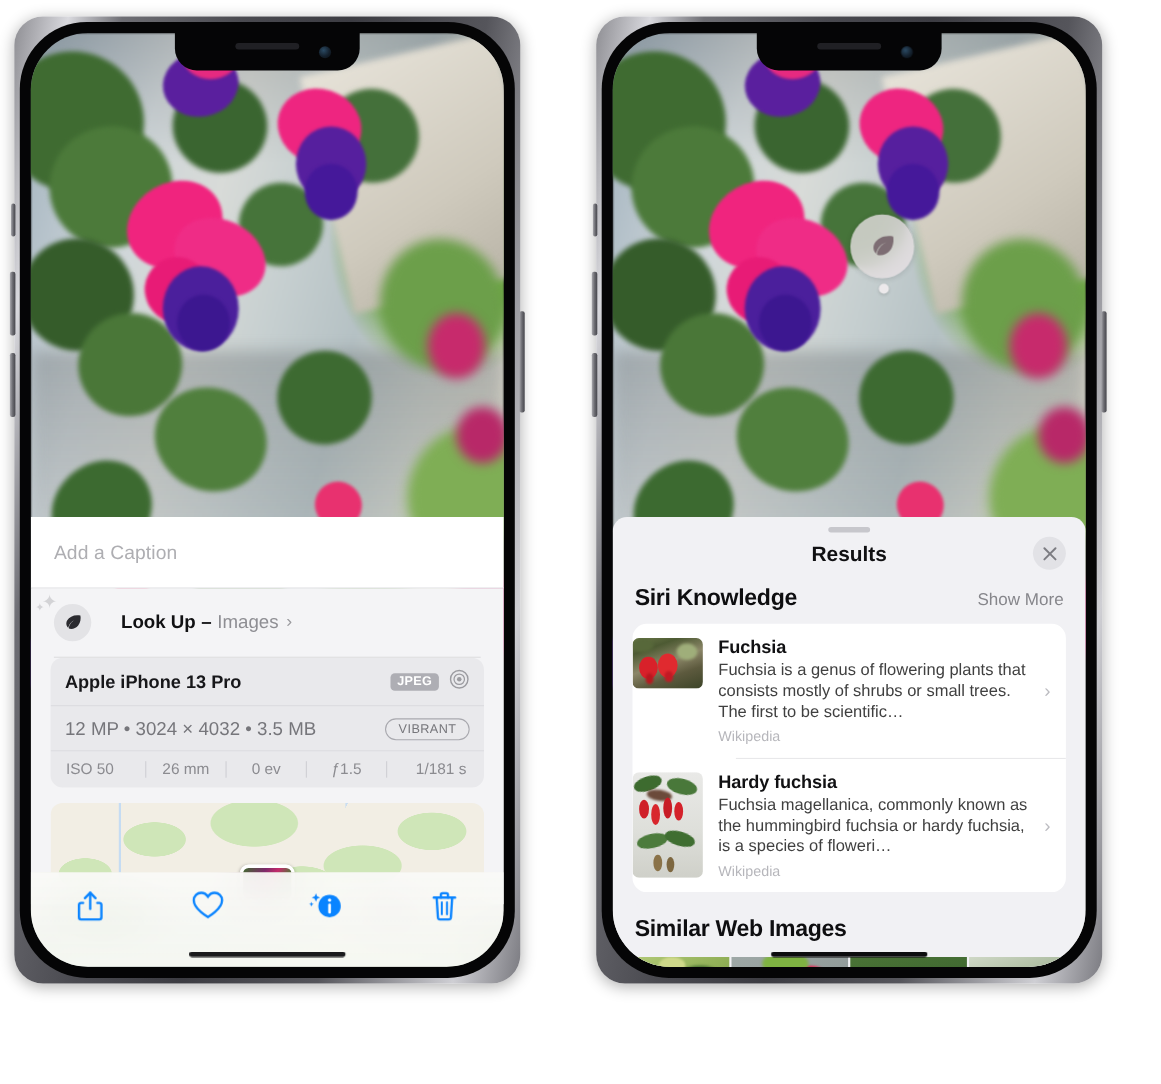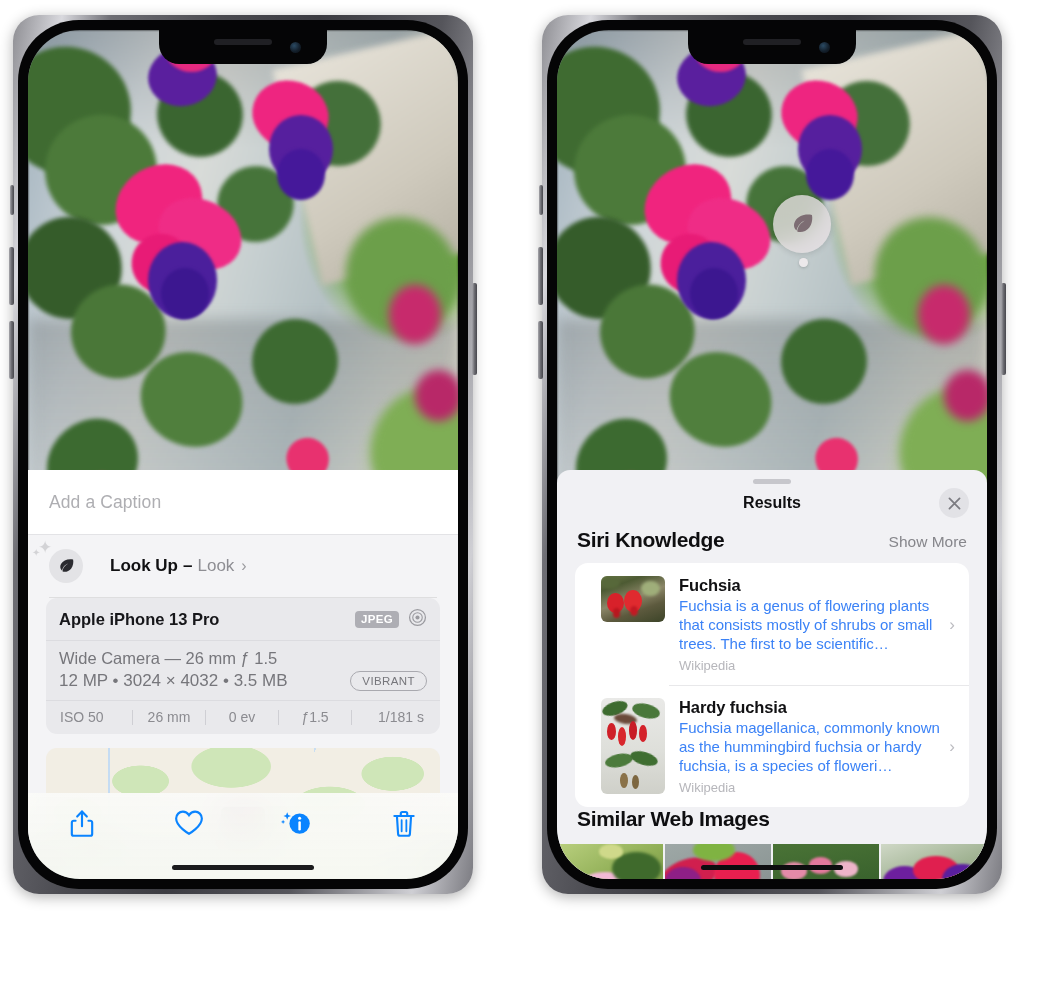--- a/index.html
+++ b/index.html
@@ -234,47 +234,47 @@
     z-index: 20;
     overflow: hidden;
   }
   .grabber {
     width: 38px; height: 5px; border-radius: 3px; background: #c7c7cc;
     margin: 9px auto 0;
   }
   .results-head {
     position: relative; padding: 10px 0 16px; text-align: center;
   }
-  .results-title { font-size: 16px; font-weight: 700; color: #101012; }
+  .results-title { font-size: 19px; font-weight: 700; color: #101012; }
   .close-btn {
     position: absolute; right: 18px; top: 4px;
     width: 30px; height: 30px; border-radius: 50%;
     background: #e2e2e6; display: flex; align-items: center; justify-content: center;
   }
 
   .section-head {
     display: flex; align-items: baseline; justify-content: space-between;
     padding: 0 20px 11px;
   }
   .section-title { font-size: 21px; font-weight: 700; color: #0e0e10; letter-spacing: -.3px; }
   .show-more { font-size: 15.5px; color: #86868b; }
 
   .knowledge-card {
     margin: 0 18px; background: #fff; border-radius: 13px; overflow: hidden;
   }
-  .k-item { display: flex; align-items: flex-start; padding: 13px 12px 12px 26px; position: relative; }
+  .k-item { display: flex; align-items: flex-start; padding: 13px 12px 12px 0; position: relative; }
   .k-item + .k-item::before {
     content: ""; position: absolute; left: 94px; right: 0; top: 0; height: 1px; background: #e8e8ea;
   }
   .k-thumb { flex: 0 0 auto; border-radius: 6px; overflow: hidden; }
   .k-thumb.wide { width: 64px; height: 46px; }
   .k-thumb.tall { width: 64px; height: 96px; }
   .k-text { flex: 1; margin-left: 14px; padding-right: 8px; }
   .k-title { font-size: 16.5px; font-weight: 700; color: #111113; letter-spacing: -.1px; }
-  .k-desc { font-size: 15px; color: #3b82f6; line-height: 1.27; margin-top: 1px; }
+  .k-desc { font-size: 15px; color: #404040; line-height: 1.27; margin-top: 1px; }
   .k-src { font-size: 13px; color: #b6b6bb; margin-top: 5px; }
   .k-chev { align-self: center; color: #bcbcc1; font-size: 17px; padding-right: 2px; }
 
   .similar-strip { display: flex; gap: 2px; padding: 0 0 0 0; margin-top: 2px; }
   .sim-thumb { flex: 1; height: 82px; }
 
   
   .tn { position: relative; width: 100%; height: 100%; overflow: hidden; }
 </style>
 </head>
@@ -366,21 +366,21 @@
               <div class="lookup-badge">
                 <span class="sparkle s1">✦</span>
                 <span class="sparkle s2">✦</span>
                 <svg width="20" height="20" viewBox="0 0 24 24" aria-hidden="true">
                   <path d="M20.5 4.2C14 3 8.6 5.4 6.2 9.4c-1.9 3.2-1 6.7 1.2 8.2 0 0 .3-3.4 3.2-6.1 2.2-2 5-2.9 5-2.9s-3 1.3-5.1 3.6c-1.7 1.9-2.6 4.3-2.6 6.3 3.3 1.2 7.7-.1 10.2-3.3 2.6-3.4 3.1-7.9 2.4-11z" fill="#2b2b30"></path>
                 </svg>
               </div>
               <div class="lookup-text">
                 <span class="lookup-title">Look Up</span>
                 <span class="lookup-dash">–</span>
-                <span class="lookup-kind">Look</span>
+                <span class="lookup-kind">Images</span>
                 <span class="chev-small">›</span>
               </div>
             </div>
 
 
 
             <div class="exif-card">
               <div class="exif-head">
                 <div class="exif-device">Apple iPhone 13 Pro</div>
                 <div class="exif-head-right">
@@ -388,21 +388,20 @@
                   <span>
                     <svg width="19" height="19" viewBox="0 0 24 24" aria-hidden="true">
                       <circle cx="12" cy="12" r="10" fill="none" stroke="#9b9ba0" stroke-width="1.6"></circle>
                       <circle cx="12" cy="12" r="6" fill="none" stroke="#9b9ba0" stroke-width="1.4"></circle>
                       <circle cx="12" cy="12" r="2.6" fill="#9b9ba0"></circle>
                     </svg>
                   </span>
                 </div>
               </div>
               <div class="exif-mid">
-                <div class="exif-lens">Wide Camera — 26 mm ƒ 1.5</div>
                 <div class="exif-line2">
                   <span class="exif-spec">12 MP • 3024 × 4032 • 3.5 MB</span>
                   <span class="vibrant-pill">VIBRANT</span>
                 </div>
               </div>
               <div class="exif-foot">
                 <span class="exif-cell first">ISO 50</span>
                 <span class="exif-div"></span>
                 <span class="exif-cell">26 mm</span>
                 <span class="exif-div"></span>
@@ -588,21 +587,21 @@
               </div>
               <div class="k-text">
                 <div class="k-title">Hardy fuchsia</div>
                 <div class="k-desc">Fuchsia magellanica, commonly known as the hummingbird fuchsia or hardy fuchsia, is a species of floweri…</div>
                 <div class="k-src">Wikipedia</div>
               </div>
               <div class="k-chev">›</div>
             </div>
           </div>
 
-          <div class="section-head" style="">
+          <div class="section-head" style="padding-top:22px;">
             <div class="section-title">Similar Web Images</div>
           </div>
 
           <div class="similar-strip">
             <div class="sim-thumb">
               <div class="tn" style="background:linear-gradient(150deg,#b9cf7e,#8fae55 45%,#5d7b37)">
                 <div class="blob" style="left:30%;top:44%;width:54%;height:40%;background:#8e1f86;filter:blur(1px)"></div>
                 <div class="blob" style="left:24%;top:34%;width:44%;height:24%;background:#f2b9d6;filter:blur(1px)"></div>
                 <div class="blob" style="left:52%;top:10%;width:46%;height:40%;background:#3f6a2c;filter:blur(1.4px)"></div>
                 <div class="blob" style="left:40%;top:0%;width:22%;height:18%;background:#cfd98a;filter:blur(1px)"></div>

